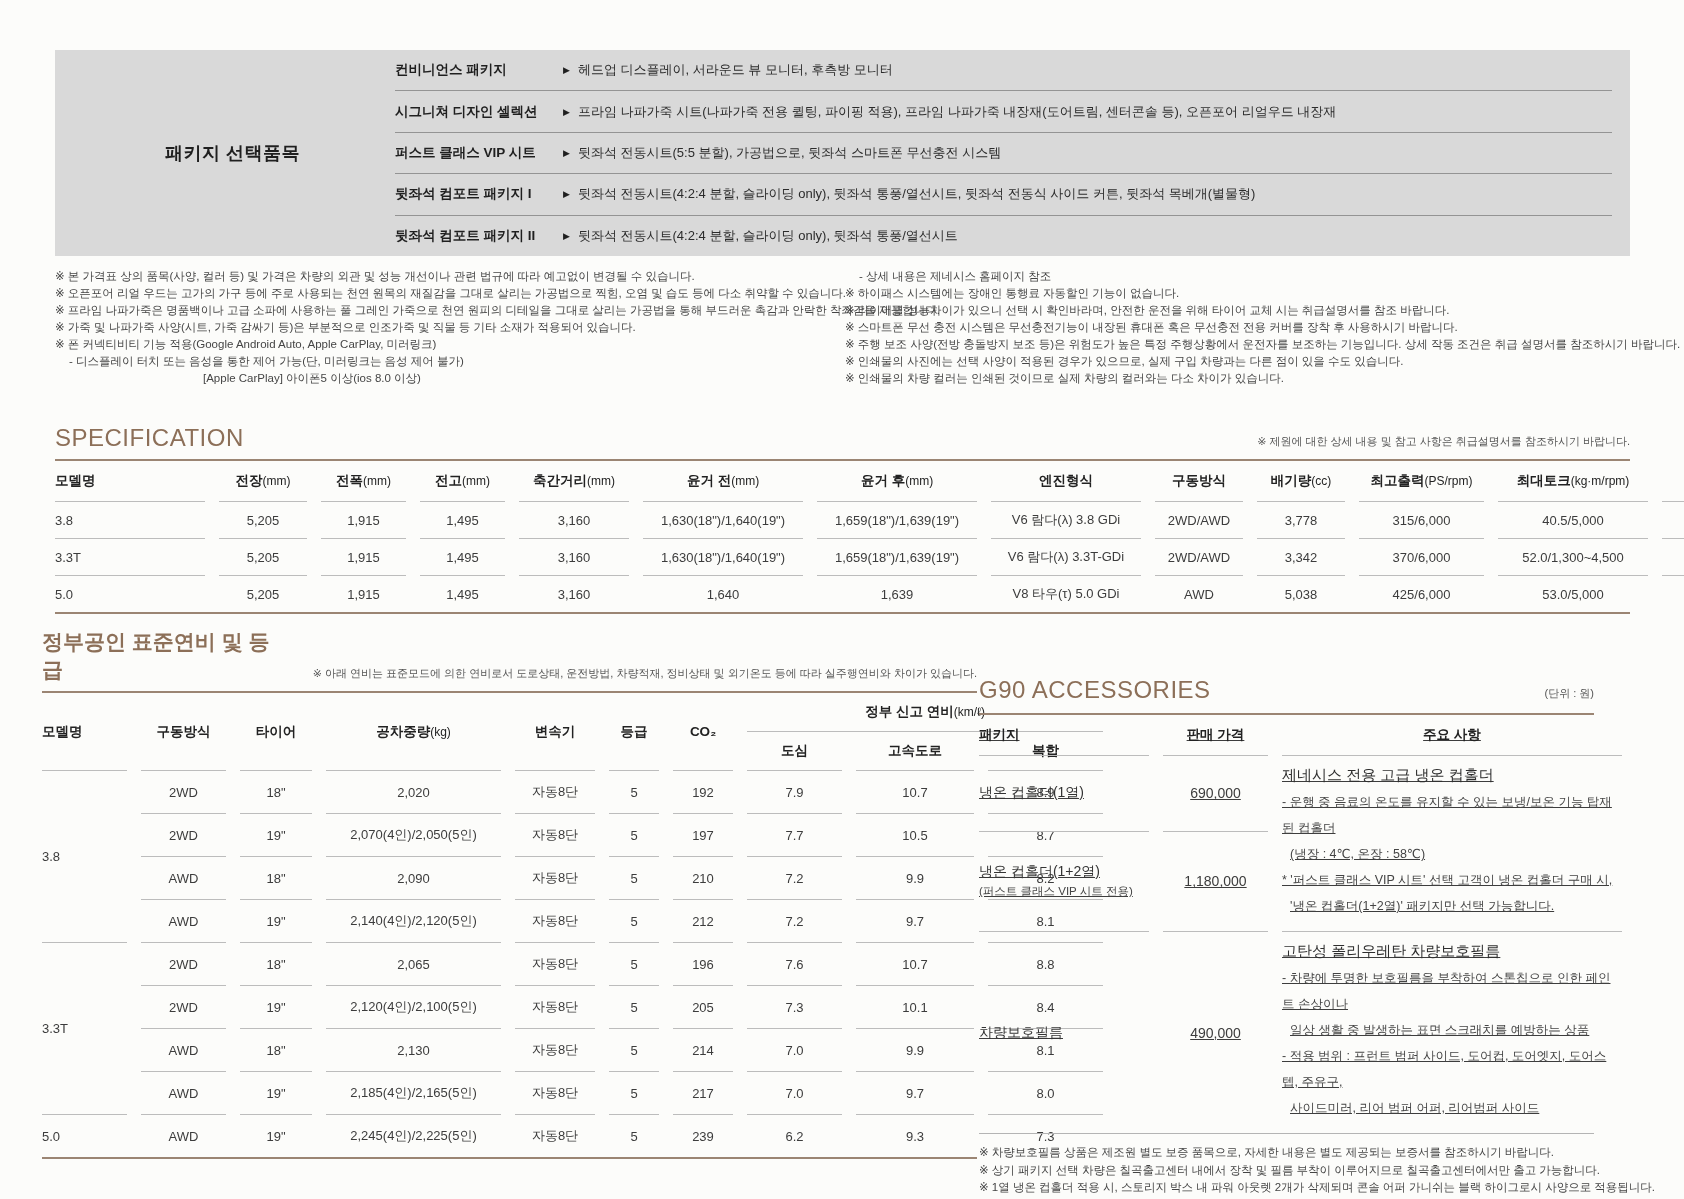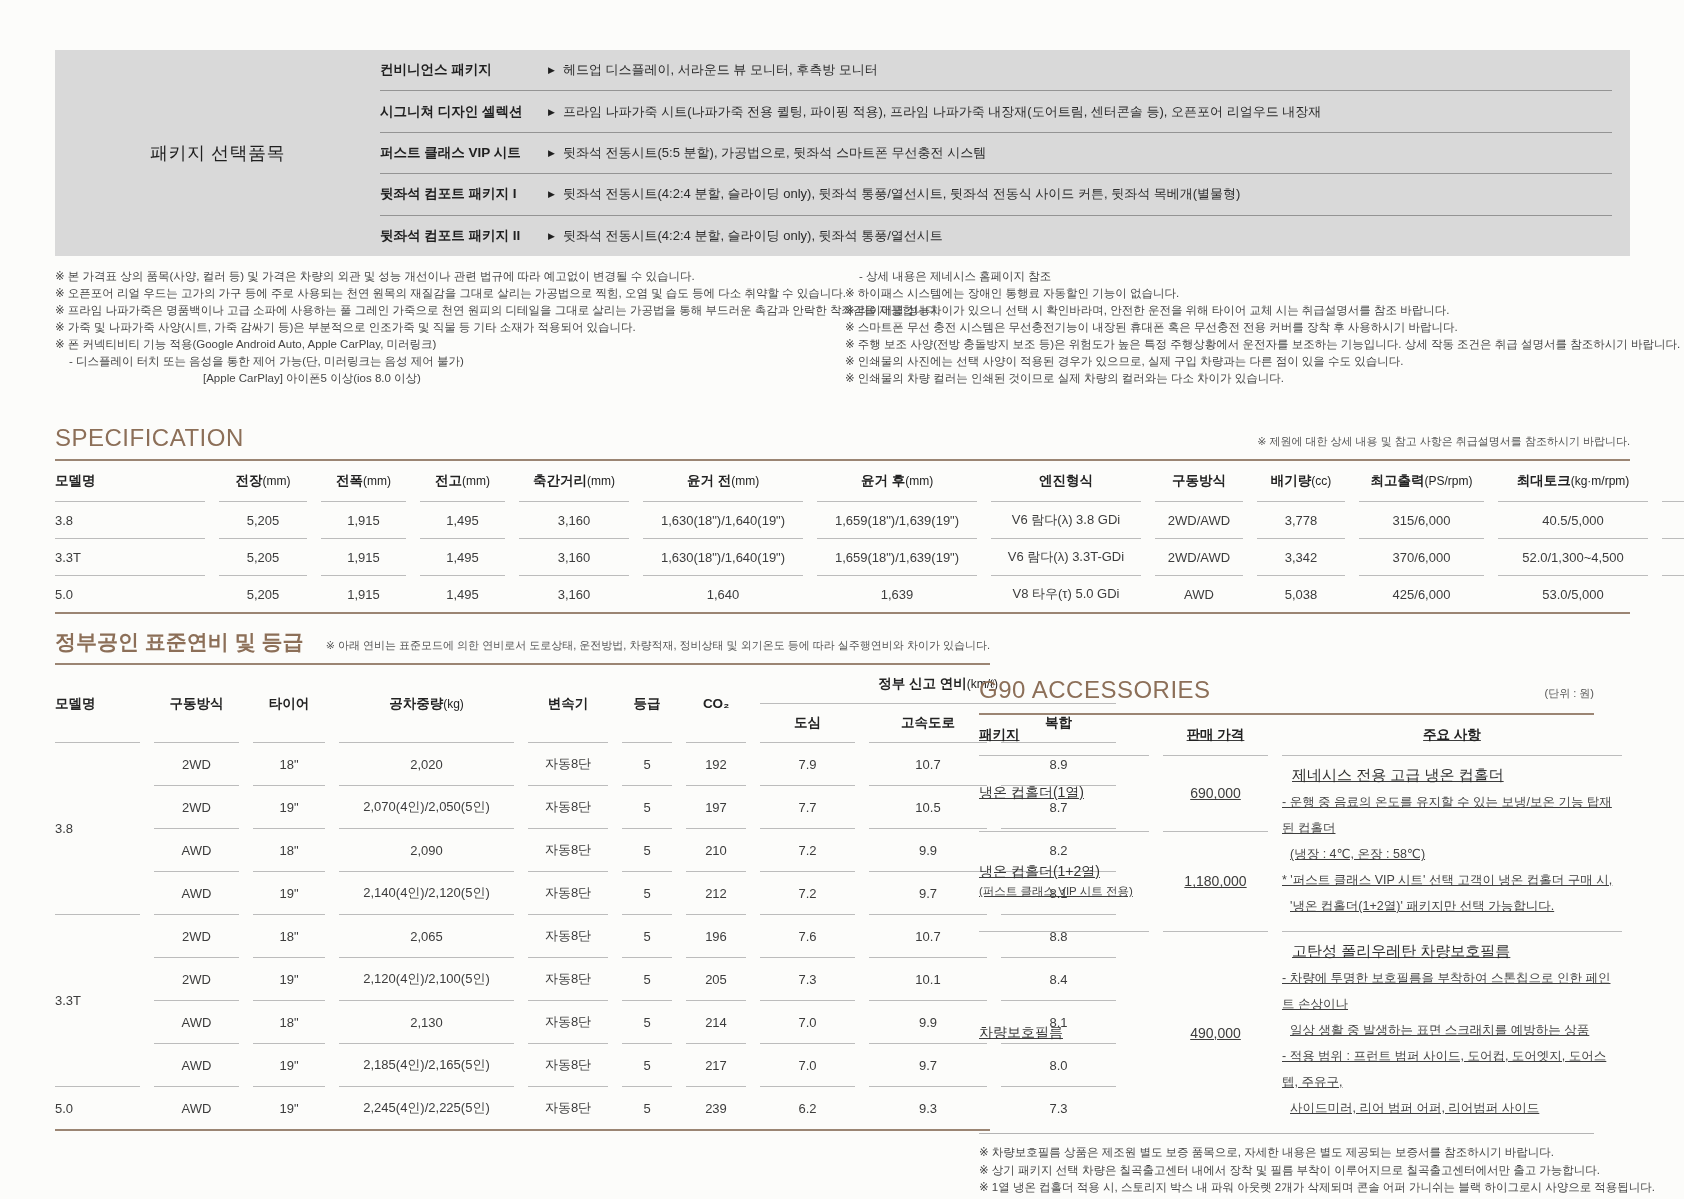--- a/index.html
+++ b/index.html
@@ -10,71 +10,71 @@
     color:#3d3d3d;
     -webkit-font-smoothing:antialiased;
   }
   
   .package-panel{
     position:absolute;left:55px;top:50px;width:1575px;height:206px;
     background:#d9d9d9;display:flex;
   }
   .panel-title-cell{
     width:325px;flex:0 0 325px;display:flex;align-items:center;justify-content:center;
-    font-size:18px;font-weight:normal;color:#1f1f1f;letter-spacing:.5px;
+    font-size:18px;font-weight:bold;color:#1f1f1f;letter-spacing:.5px;padding-left:15px;
   }
   .panel-rows{flex:1;display:flex;flex-direction:column;margin-right:18px;}
   .panel-row{flex:1;display:flex;align-items:center;}
   .panel-row + .panel-row{border-top:1px solid #949494;}
   .panel-name{width:168px;flex:0 0 168px;font-size:13.5px;font-weight:bold;color:#1f1f1f;}
   .panel-desc{font-size:13px;color:#2b2b2b;display:flex;align-items:center;}
   .bullet{font-size:9px;margin-right:8px;color:#1f1f1f;}
   
   .notes{position:absolute;left:55px;top:268px;width:1575px;display:flex;}
   .notes-left{width:745px;flex:0 0 745px;}
   .notes-right{margin-left:45px;flex:1;}
   .note-line{font-size:11.5px;line-height:17px;color:#454545;white-space:nowrap;}
   .note-line.ind1{padding-left:14px;}
   .note-line.ind2{padding-left:148px;}
   
-  .sec-head{display:flex;align-items:flex-end;}
+  .sec-head{display:flex;align-items:flex-end;gap:28px;}
   .title-en{font-size:24px;color:#8c6f58;letter-spacing:.5px;}
   .title-ko{font-size:21px;font-weight:bold;color:#8c6f58;}
   .small-note{font-size:11px;color:#555;margin-left:auto;margin-bottom:3px;white-space:nowrap;}
   
   .tbl-wrap{border-top:2px solid #9b8573;border-bottom:2px solid #9b8573;}
   table{table-layout:fixed;border-collapse:separate;border-spacing:14px 0;
         width:calc(100% + 28px);margin:0 -14px;}
   th,td{border-bottom:1px solid #bcbcbc;white-space:nowrap;overflow:visible;}
   th{font-size:13.5px;color:#222;font-weight:bold;text-align:center;padding:11px 0;}
   td{font-size:13px;color:#3c3c3c;text-align:center;padding:9px 0;}
   .unit{font-weight:normal;font-size:12px;}
   tr:last-child td{border-bottom:none;}
   
   .spec{position:absolute;left:55px;top:424px;width:1575px;}
   .spec .sec-head{margin-bottom:7px;}
   .col-first, td.first, th.first{text-align:left;}
   
-  .fuel{position:absolute;left:55px;top:628px;width:935px;}
+  .fuel{position:absolute;left:42px;top:628px;width:935px;}
   .fuel .sec-head{margin-bottom:7px;}
   .fuel td{padding:12px 0;}
   .fuel th{padding:10px 0;}
   td.model-cell{text-align:left;vertical-align:middle;}
   
   .acc{position:absolute;left:979px;top:676px;width:615px;}
   .acc .sec-head{margin-bottom:9px;}
   .acc .tbl-wrap{border-bottom:none;text-decoration:underline;}
   .acc th{padding:11px 0;}
   .acc td{white-space:normal;}
   td.pkg{text-align:left;font-size:14px;color:#333;padding:18px 0;vertical-align:middle;}
   .pkg-sub{font-size:11.5px;color:#444;margin-top:3px;}
   td.price{font-size:14px;padding:18px 0;vertical-align:middle;}
   td.desc{text-align:left;vertical-align:top;padding:10px 0 12px;}
   td.desc.vmid{vertical-align:middle;}
-  .desc-title{font-size:15px;color:#2e2e2e;margin-bottom:4px;margin-left:10px;}
+  .desc-title{font-size:15px;color:#2e2e2e;margin-bottom:4px;}
   .desc-line{font-size:12.5px;line-height:26px;color:#444;}
   .desc-line.ind1{padding-left:8px;}
   .acc-notes{border-top:1px solid #b4b4b4;margin-top:0;padding:10px 0 13px;}
   .acc-note{font-size:11.5px;line-height:17.5px;color:#454545;white-space:nowrap;}
   .acc-bottom{border-top:2px solid #9b8573;}
 </style>
 </head>
 <body>
 
 <div class="package-panel">

